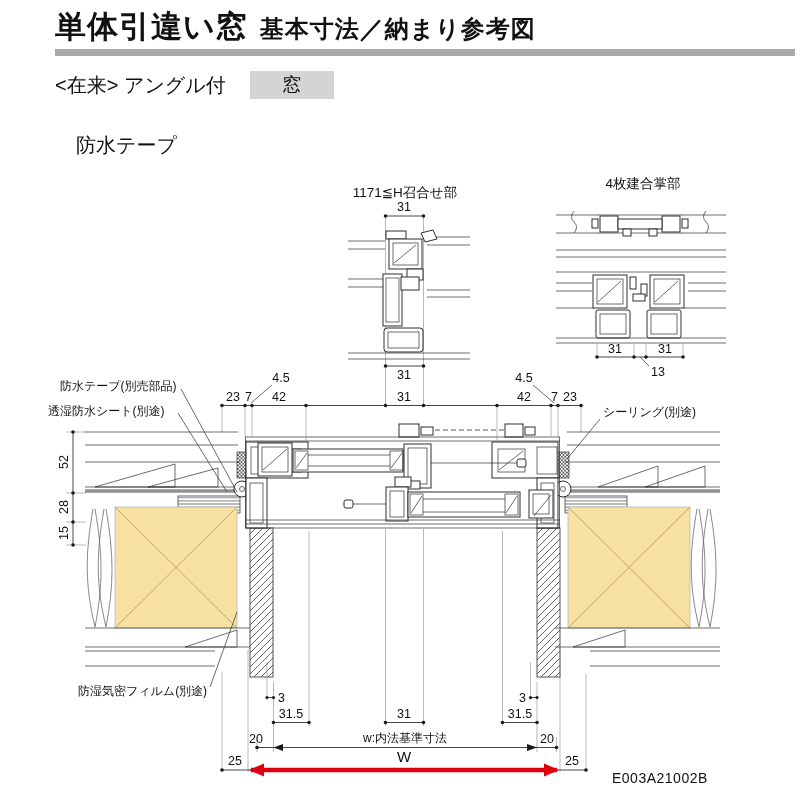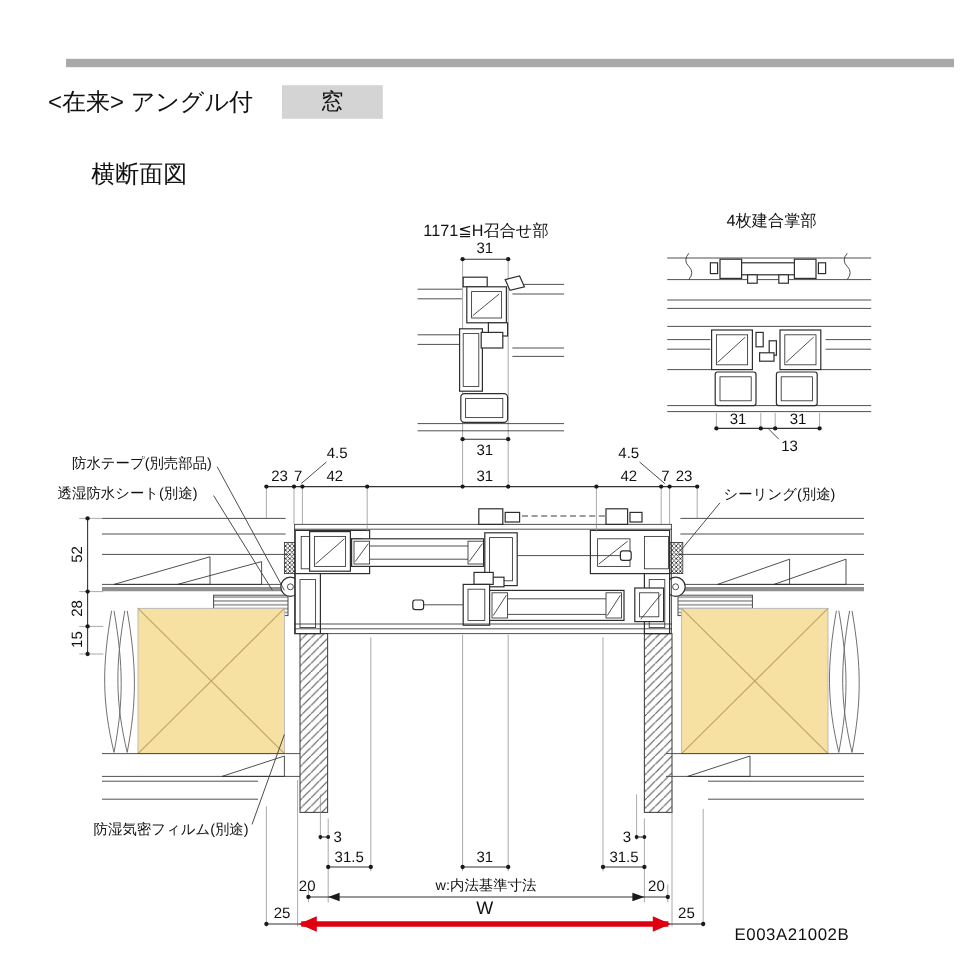--- a/index.html
+++ b/index.html
@@ -3,21 +3,21 @@
 <meta charset="utf-8">
 <style>
   html,body{margin:0;padding:0;background:#ffffff;}
   #page{position:relative;width:800px;height:800px;background:#fff;overflow:hidden;
         font-family:"Liberation Sans","DejaVu Sans",sans-serif;color:#111;}
   
   #title-row{position:absolute;left:55px;top:6px;white-space:nowrap;}
   #title-main{font-size:31px;font-weight:900;letter-spacing:1px;}
   #title-sub{font-size:24px;font-weight:800;margin-left:12px;letter-spacing:1px;}
   #title-bar{position:absolute;left:55px;top:49px;width:740px;height:7px;background:#a9a9a9;}
-  #category-row{position:absolute;left:40px;top:71px;height:28px;display:flex;align-items:center;justify-content:flex-end;}
+  #category-row{position:absolute;left:55px;top:71px;height:28px;display:flex;align-items:center;justify-content:flex-end;}
   #category-label{font-size:20px;font-weight:500;}
   #category-box{display:flex;align-items:center;justify-content:center;
                 margin-left:24px;width:84px;height:28px;background:#d4d4d4;font-size:19px;}
   #section-title{position:absolute;left:76px;top:132px;font-size:20px;font-weight:500;}
   #doc-code{position:absolute;left:612px;top:770px;font-size:14px;letter-spacing:0.5px;}
   
   svg{position:absolute;left:0;top:0;}
   .oln{fill:#ffffff;stroke:#2e2e2e;stroke-width:1;}
   .iln{fill:none;stroke:#2e2e2e;stroke-width:0.7;}
   .wline{fill:none;stroke:#6a6a6a;stroke-width:0.8;}
@@ -37,26 +37,29 @@
   .mid{text-anchor:middle;}
   .end{text-anchor:end;}
   .red{stroke:#de0010;}
   .redfill{fill:#de0010;}
 </style>
 </head>
 <body>
 
 <div id="page">
 
+  <div id="title-row">
+    <span id="title-main">単体引違い窓</span><span id="title-sub">基本寸法／納まり参考図</span>
+  </div>
   <div id="title-bar"></div>
   <div id="category-row">
     <span id="category-label">&lt;在来&gt; アングル付</span>
     <span id="category-box">窓</span>
   </div>
-  <div id="section-title">横断面図</div>
+  <div id="section-title">防水テープ</div>
   <div id="doc-code">E003A21002B</div>
 
   <svg width="800" height="800" viewBox="0 0 800 800">
     <defs>
       <pattern id="hatch" width="7" height="7" patternUnits="userSpaceOnUse">
         <path d="M0,7 L7,0" stroke="#555" stroke-width="0.9"></path>
       </pattern>
       <pattern id="dense" width="3.5" height="3.5" patternUnits="userSpaceOnUse">
         <path d="M0,3.5 L3.5,0 M0,0 L3.5,3.5" stroke="#333" stroke-width="0.7"></path>
       </pattern>

